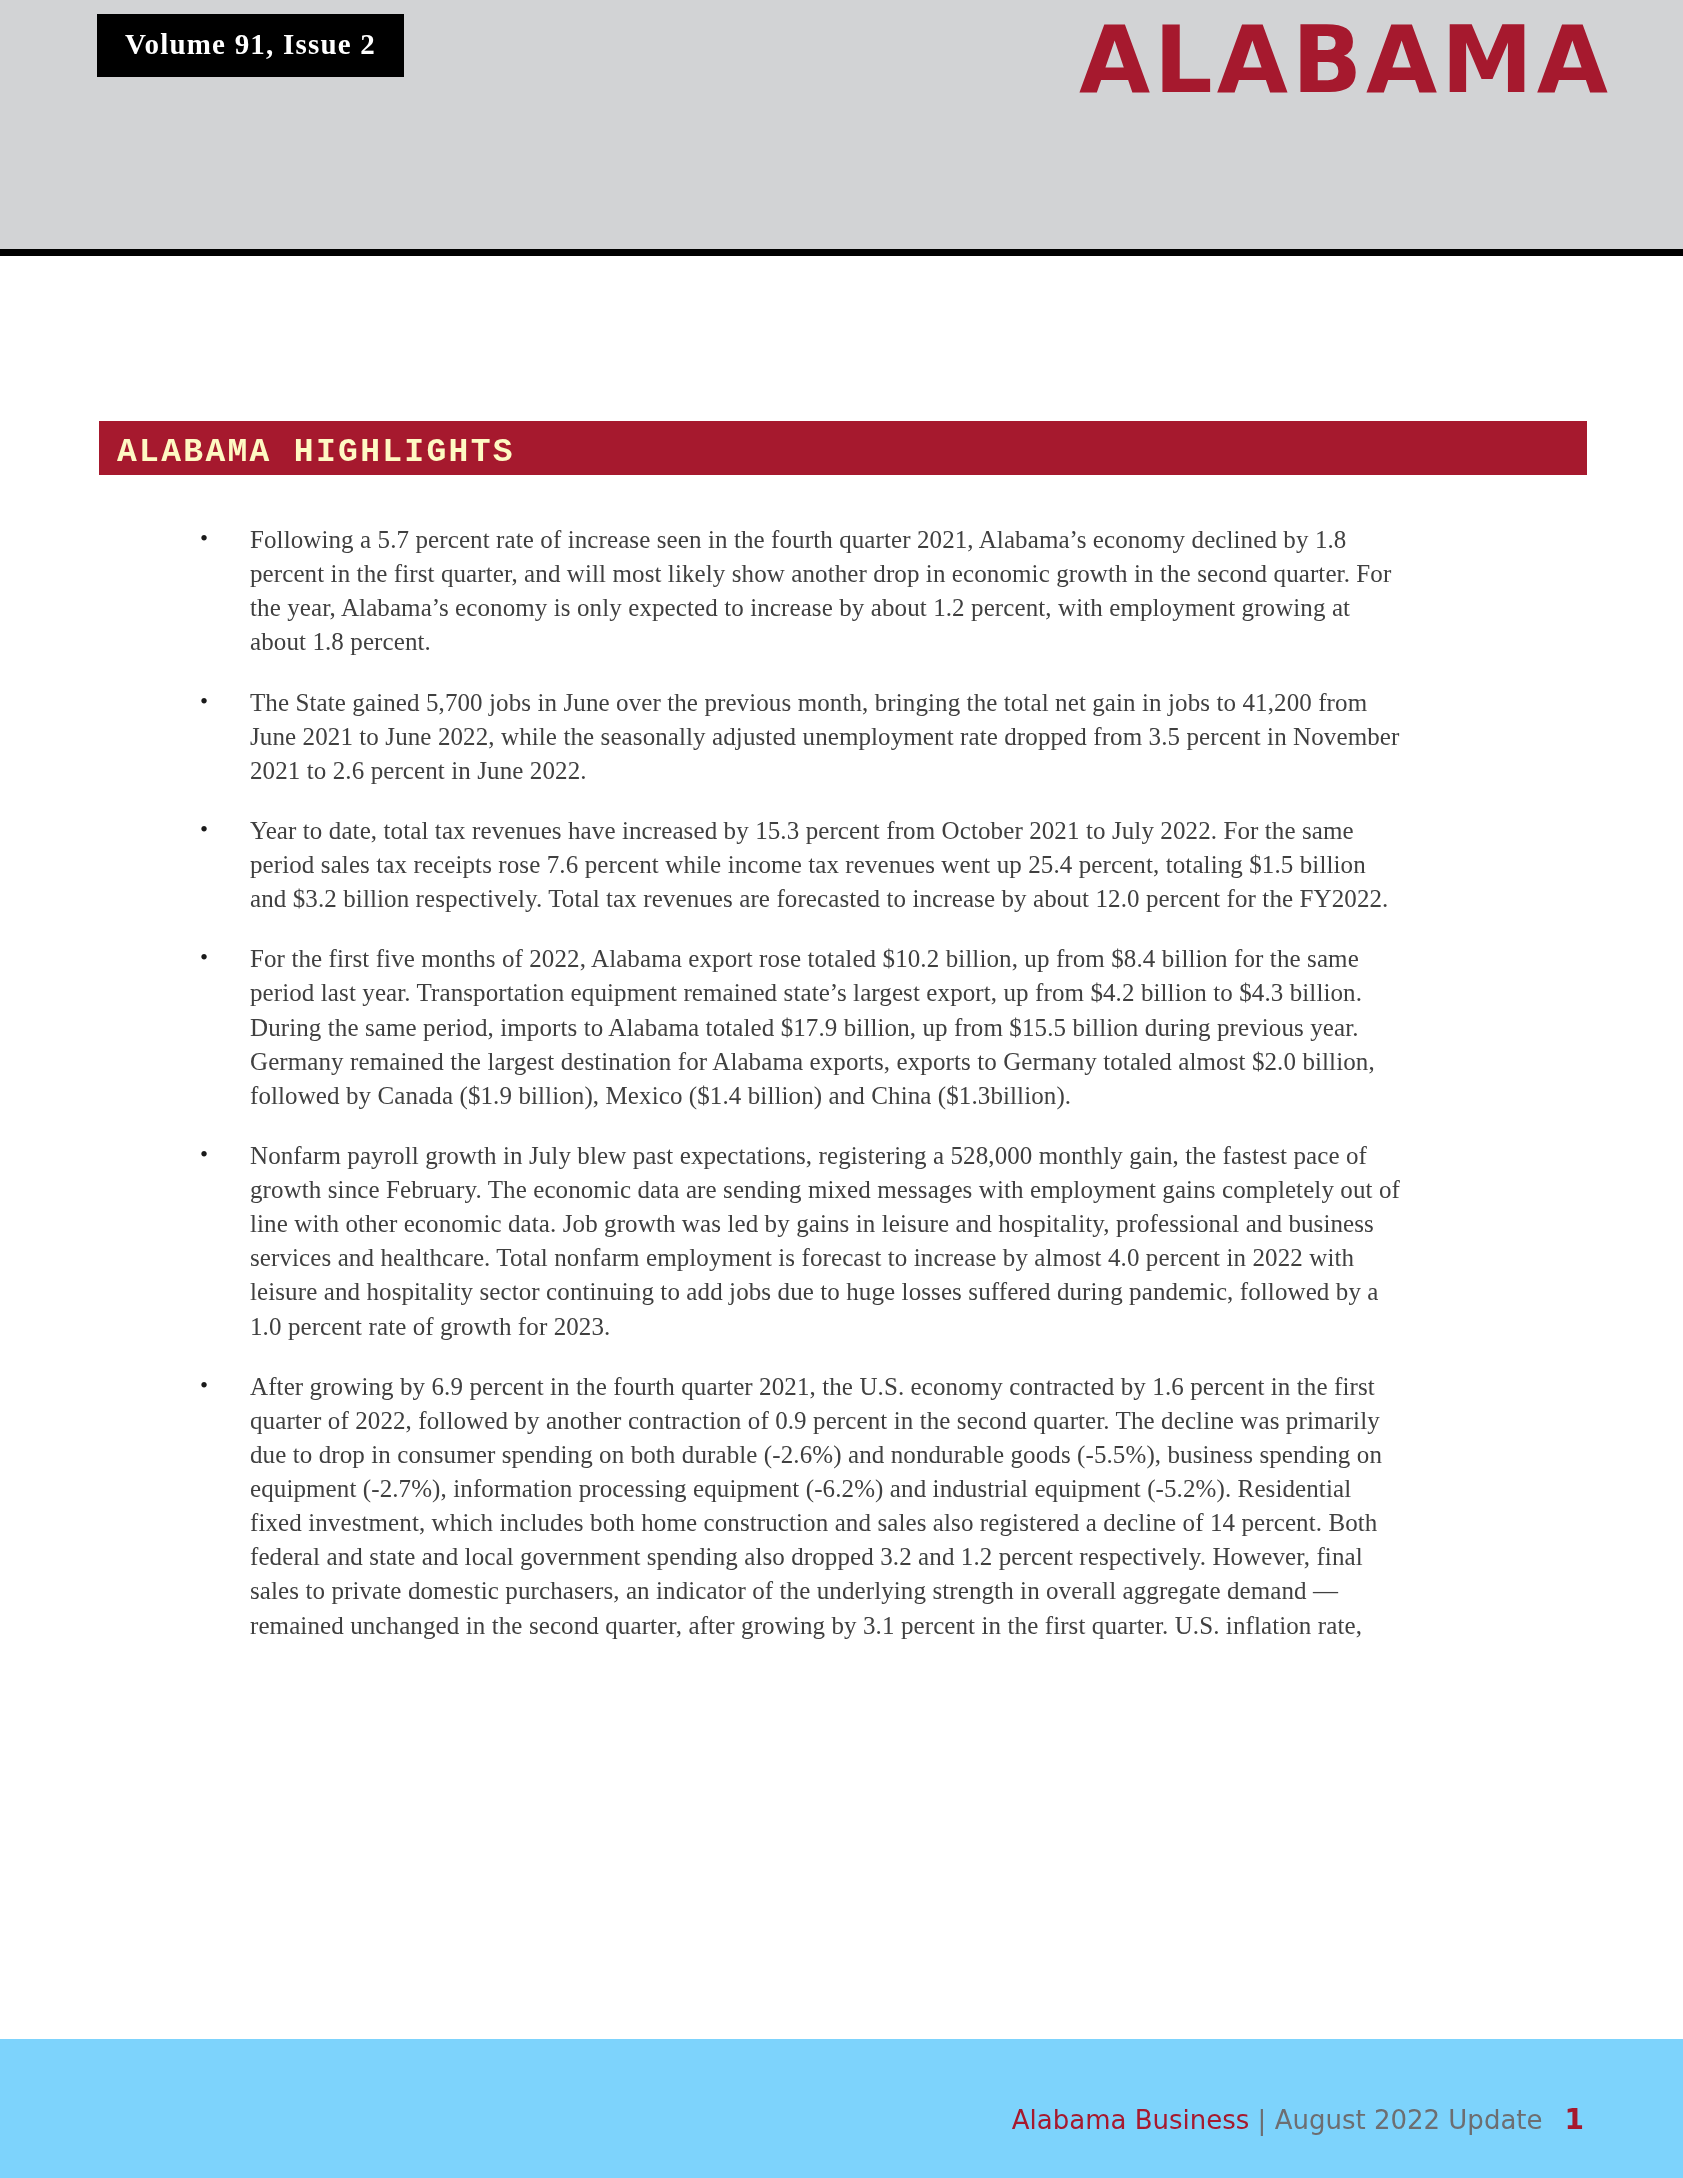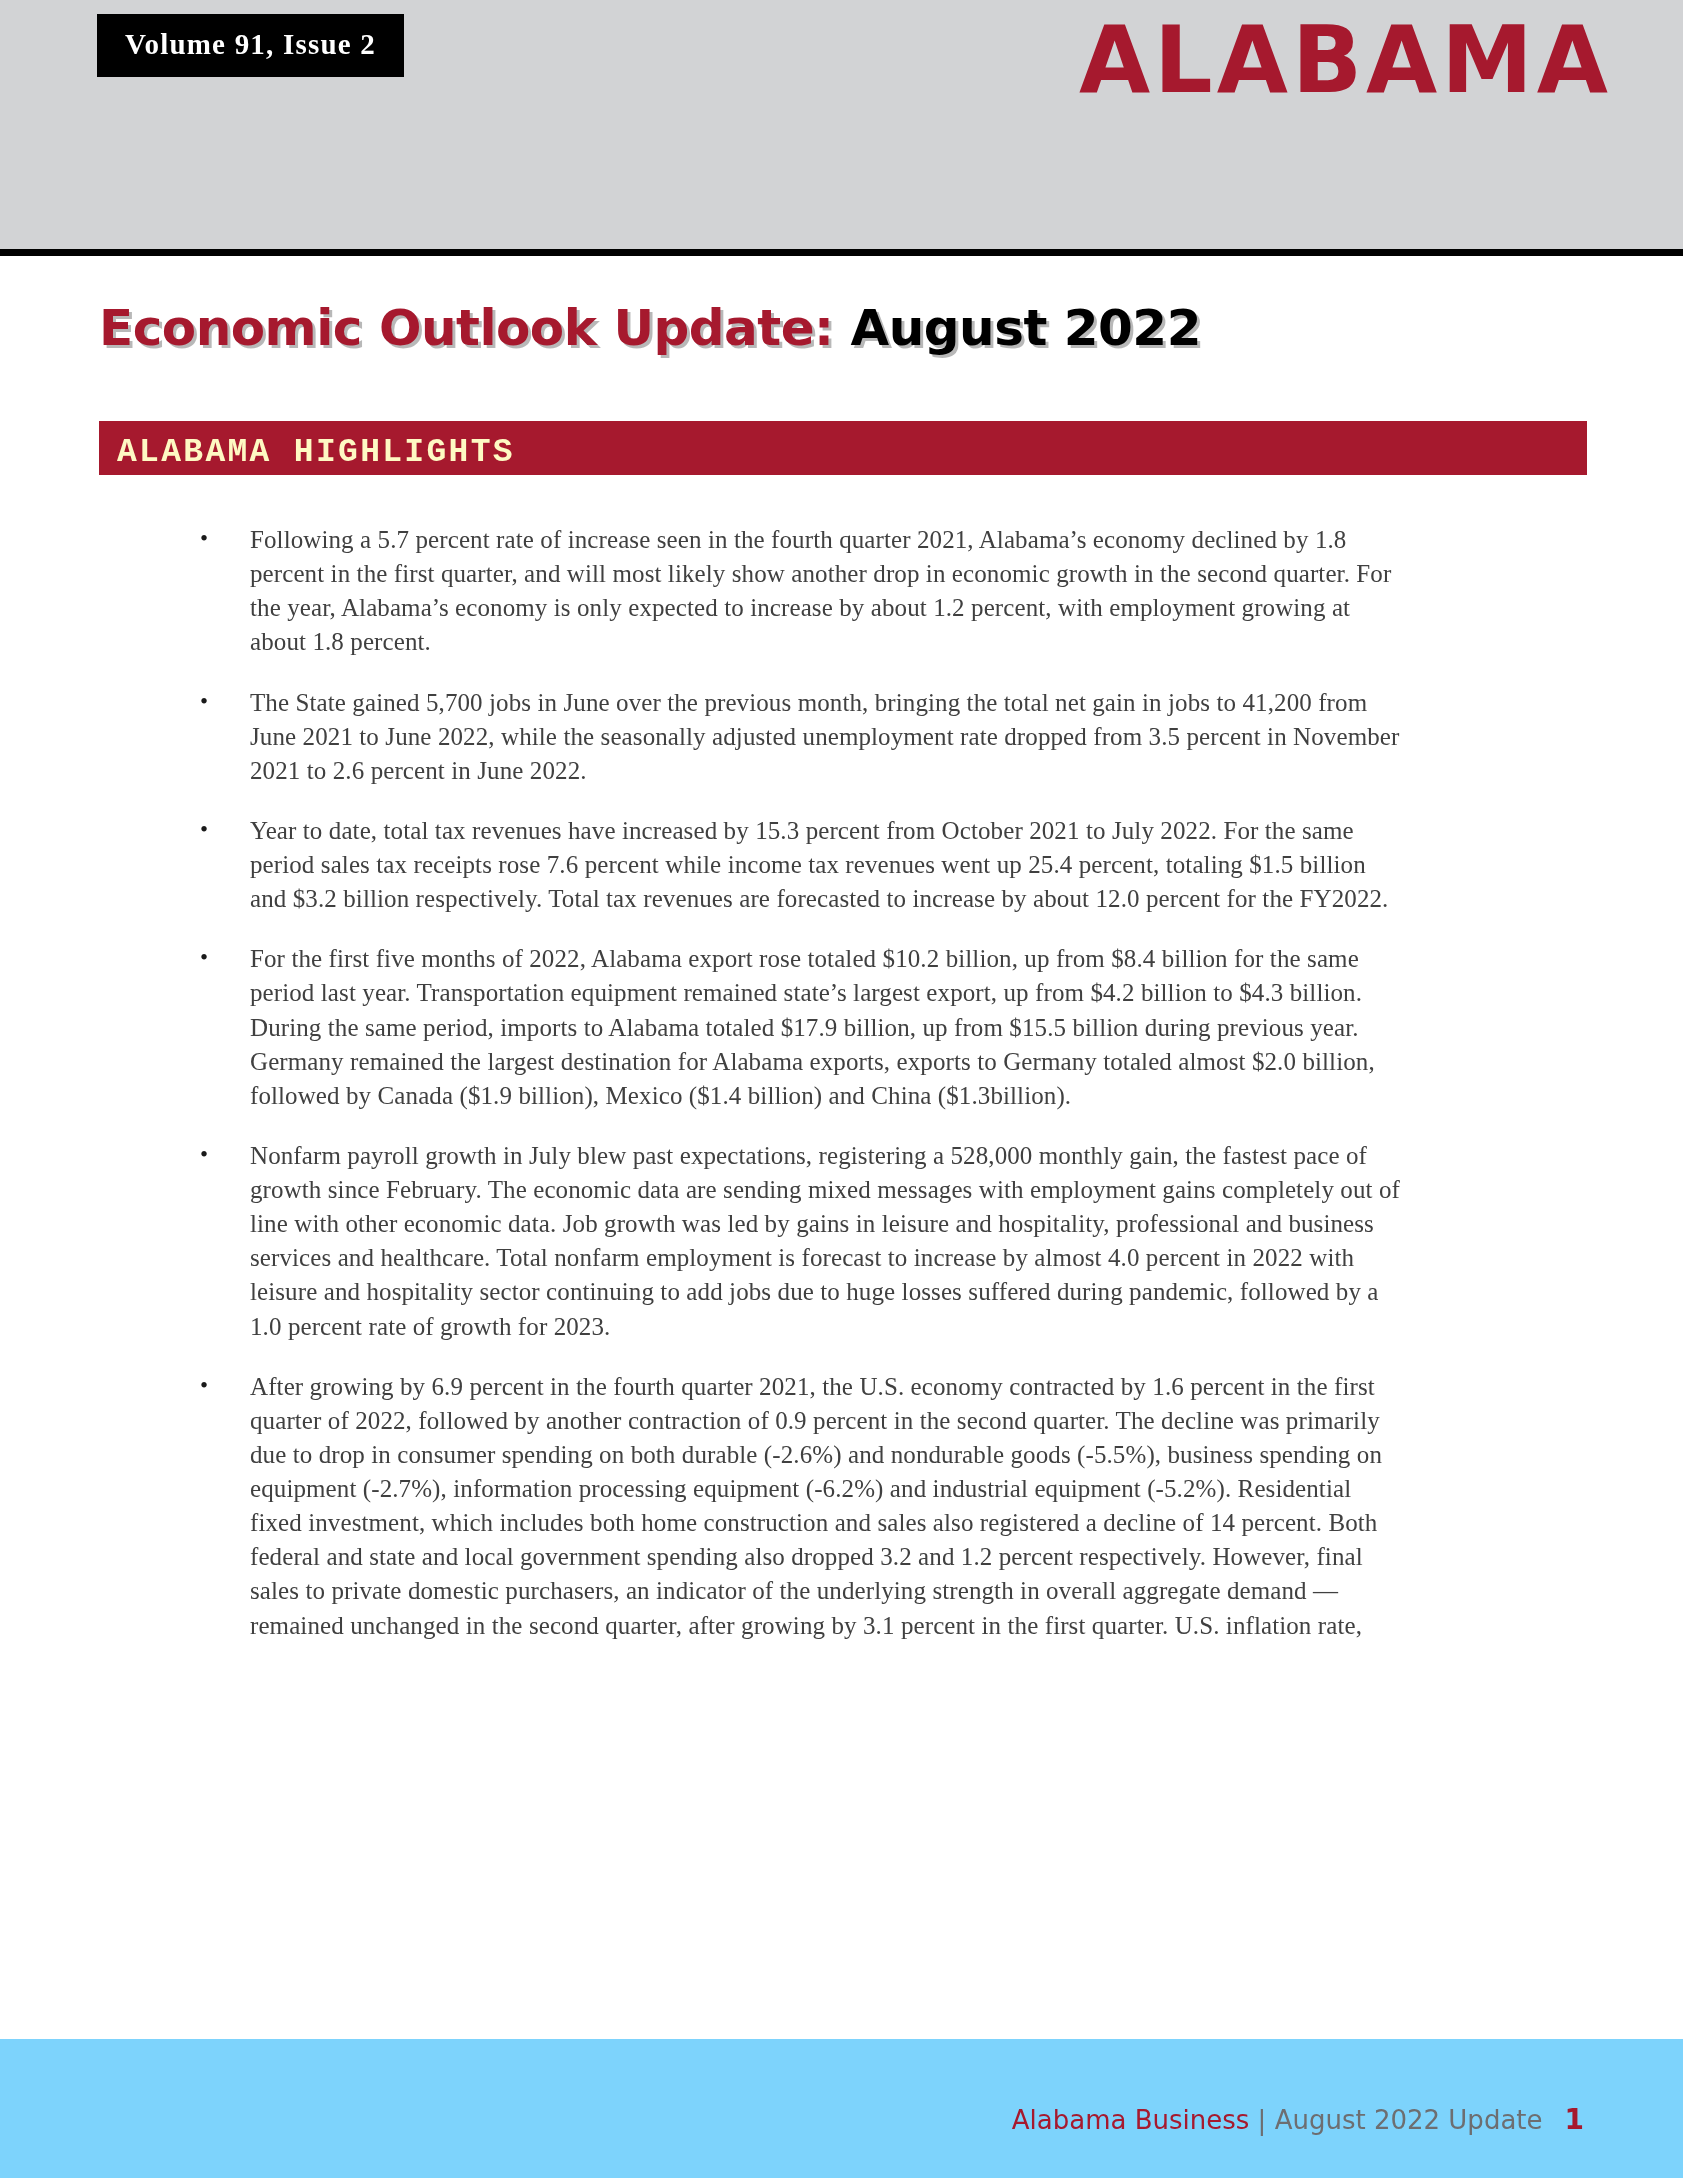--- a/index.html
+++ b/index.html
@@ -171,23 +171,20 @@
 <div class="page">
 
   <div class="masthead">
     <div class="volume-box">Volume 91, Issue 2</div>
     <div class="brand">
       <span class="brand-alabama">ALABAMA</span>
     </div>
   </div>
   <div class="rule-thick"></div>
 
-  <div class="title-row">
-    <span class="title-main">Economic Outlook Update:</span><span class="title-sub"> August 2022</span>
-  </div>
 
   <div class="section-bar">
     <span>ALABAMA HIGHLIGHTS</span>
   </div>
 
   <div class="bullets">
     <div class="bullet">Following a 5.7 percent rate of increase seen in the fourth quarter 2021, Alabama’s economy declined by 1.8 percent in the first quarter, and will most likely show another drop in economic growth in the second quarter. For the year, Alabama’s economy is only expected to increase by about 1.2 percent, with employment growing at about 1.8 percent.</div>
     <div class="bullet">The State gained 5,700 jobs in June over the previous month, bringing the total net gain in jobs to 41,200 from June 2021 to June 2022, while the seasonally adjusted unemployment rate dropped from 3.5 percent in November 2021 to 2.6 percent in June 2022.</div>
     <div class="bullet">Year to date, total tax revenues have increased by 15.3 percent from October 2021 to July 2022. For the same period sales tax receipts rose 7.6 percent while income tax revenues went up 25.4 percent, totaling $1.5 billion and $3.2 billion respectively. Total tax revenues are forecasted to increase by about 12.0 percent for the FY2022.</div>
     <div class="bullet">For the first five months of 2022, Alabama export rose totaled $10.2 billion, up from $8.4 billion for the same period last year. Transportation equipment remained state’s largest export, up from $4.2 billion to $4.3 billion. During the same period, imports to Alabama totaled $17.9 billion, up from $15.5 billion during previous year. Germany remained the largest destination for Alabama exports, exports to Germany totaled almost $2.0 billion, followed by Canada ($1.9 billion), Mexico ($1.4 billion) and China ($1.3billion).</div>

